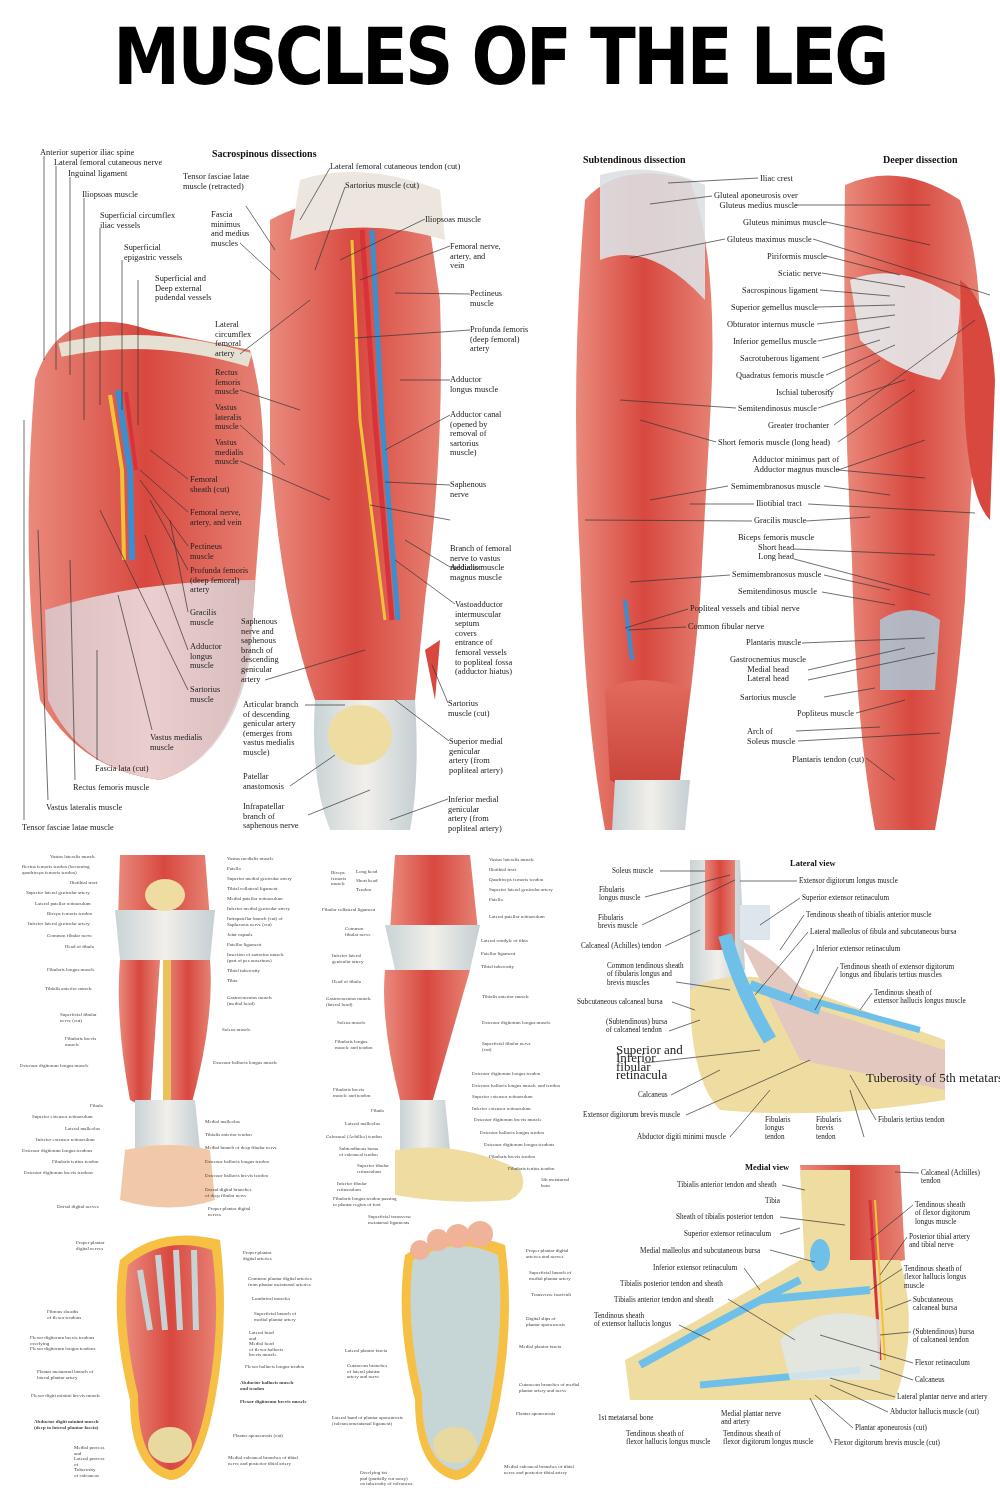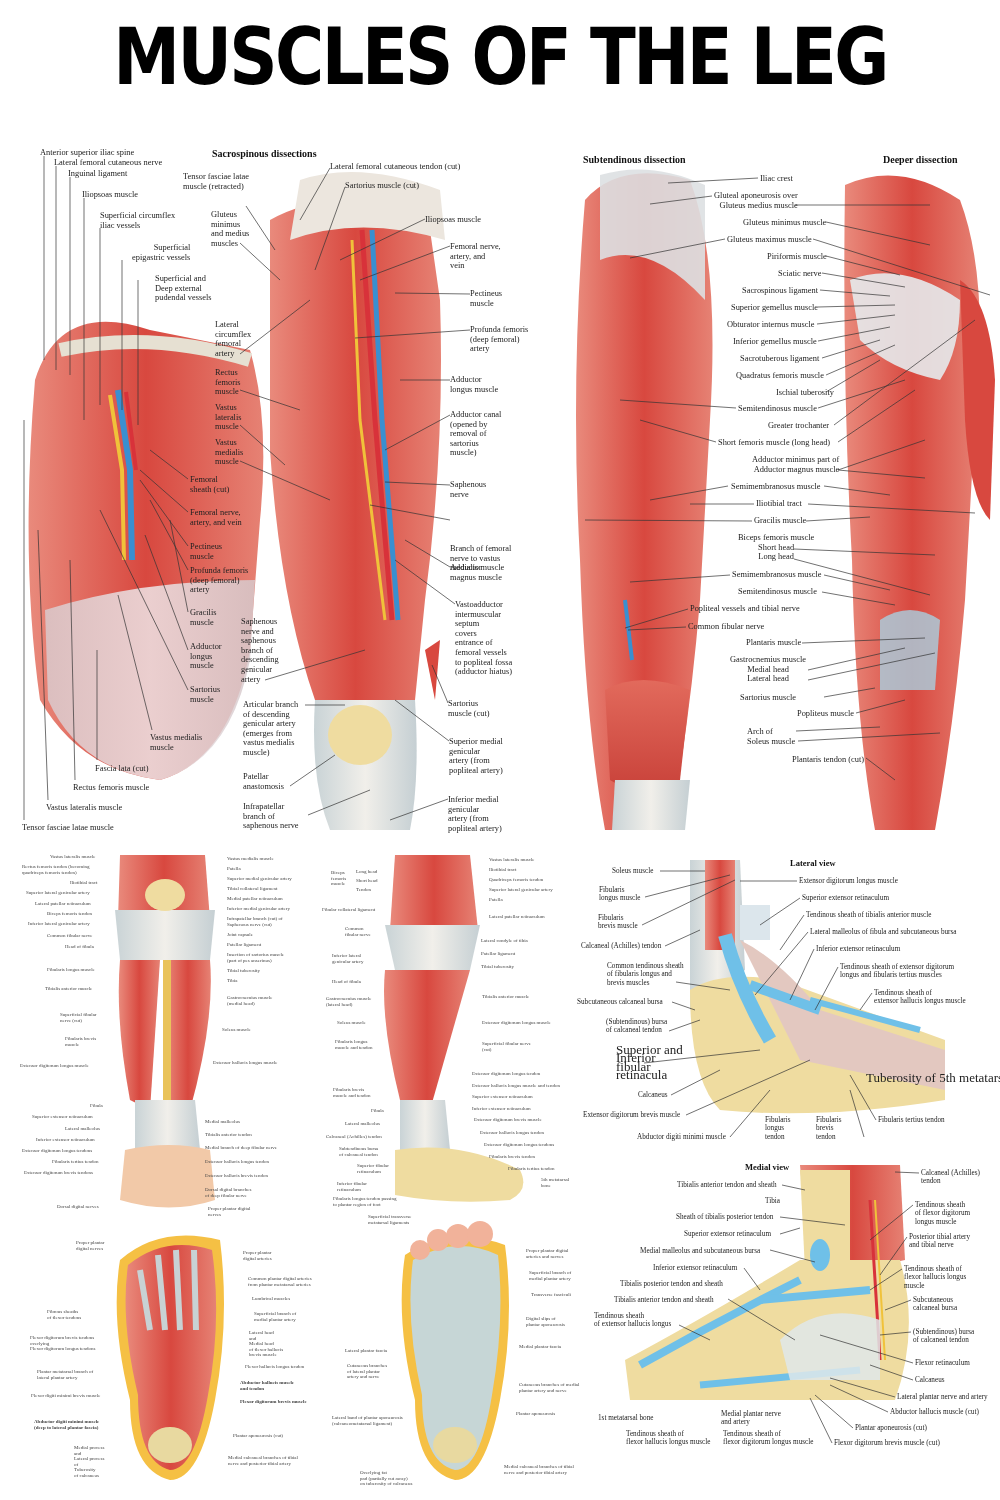--- a/index.html
+++ b/index.html
@@ -143,21 +143,21 @@
 <div class="heading" style="left:790px;top:858px;font-size:8.5px;">Lateral view</div>
 <div class="heading" style="left:745px;top:1162px;font-size:8.5px;">Medial view</div>
 
 <div>
   <div class="lbl" style="left:40px;top:148px;">Anterior superior iliac spine</div>
   <div class="lbl" style="left:54px;top:158px;">Lateral femoral cutaneous nerve</div>
   <div class="lbl" style="left:68px;top:169px;">Inguinal ligament</div>
   <div class="lbl" style="left:82px;top:190px;">Iliopsoas muscle</div>
   <div class="lbl" style="left:100px;top:211px;">Superficial circumflex
 iliac vessels</div>
-  <div class="lbl" style="left:132px;top:243px;text-align:right;">Superficial
+  <div class="lbl" style="left:124px;top:243px;">Superficial
 epigastric vessels</div>
   <div class="lbl" style="left:155px;top:274px;">Superficial and
 Deep external
 pudendal vessels</div>
   <div class="lbl" style="left:190px;top:475px;">Femoral
 sheath (cut)</div>
   <div class="lbl" style="left:190px;top:508px;">Femoral nerve,
 artery, and vein</div>
   <div class="lbl" style="left:190px;top:542px;">Pectineus
 muscle</div>
@@ -173,21 +173,21 @@
 muscle</div>
   <div class="lbl" style="left:150px;top:733px;">Vastus medialis
 muscle</div>
   <div class="lbl" style="left:95px;top:764px;">Fascia lata (cut)</div>
   <div class="lbl" style="left:73px;top:783px;">Rectus femoris muscle</div>
   <div class="lbl" style="left:46px;top:803px;">Vastus lateralis muscle</div>
   <div class="lbl" style="left:22px;top:823px;">Tensor fasciae latae muscle</div>
 
   <div class="lbl" style="left:183px;top:172px;">Tensor fasciae latae
 muscle (retracted)</div>
-  <div class="lbl" style="left:211px;top:210px;">Gluteus
+  <div class="lbl" style="left:211px;top:210px;">Fascia
 minimus
 and medius
 muscles</div>
   <div class="lbl" style="left:215px;top:320px;">Lateral
 circumflex
 femoral
 artery</div>
   <div class="lbl" style="left:215px;top:368px;">Rectus
 femoris
 muscle</div>

